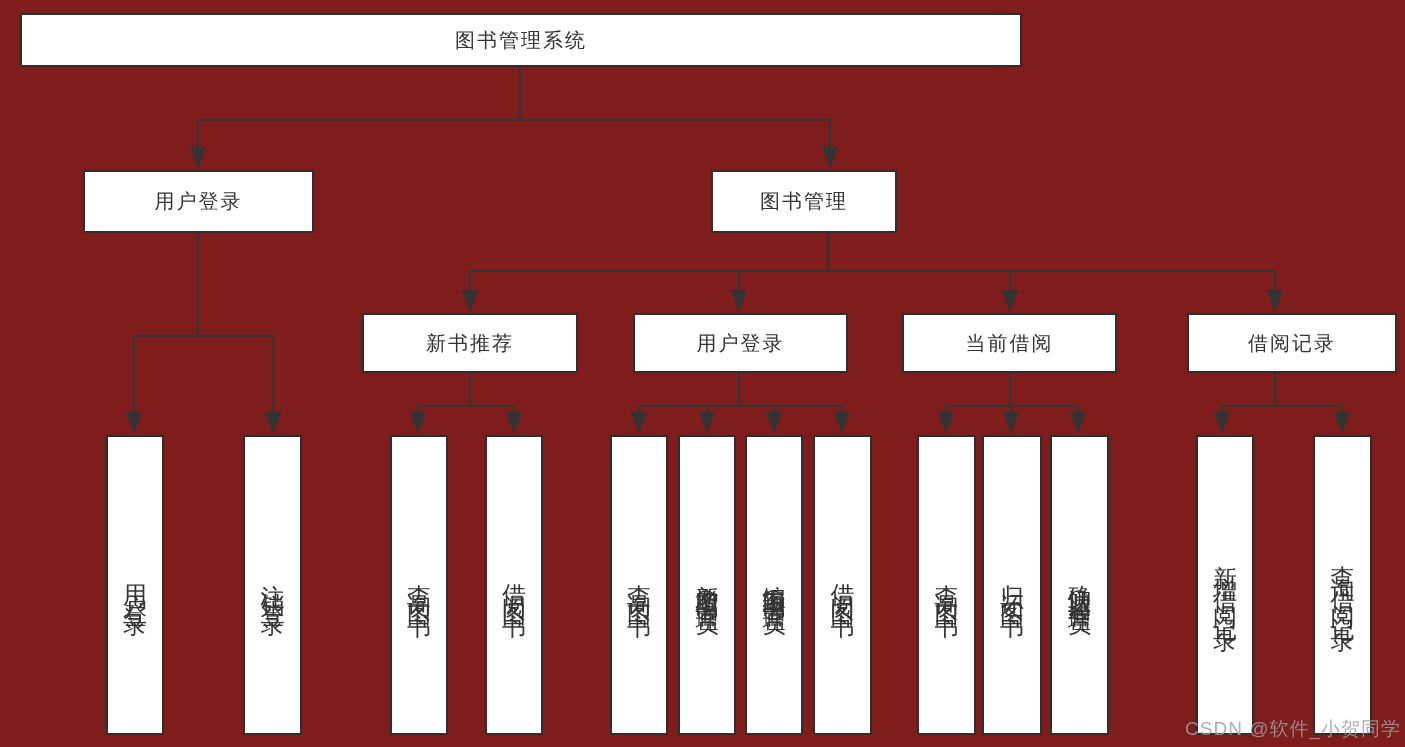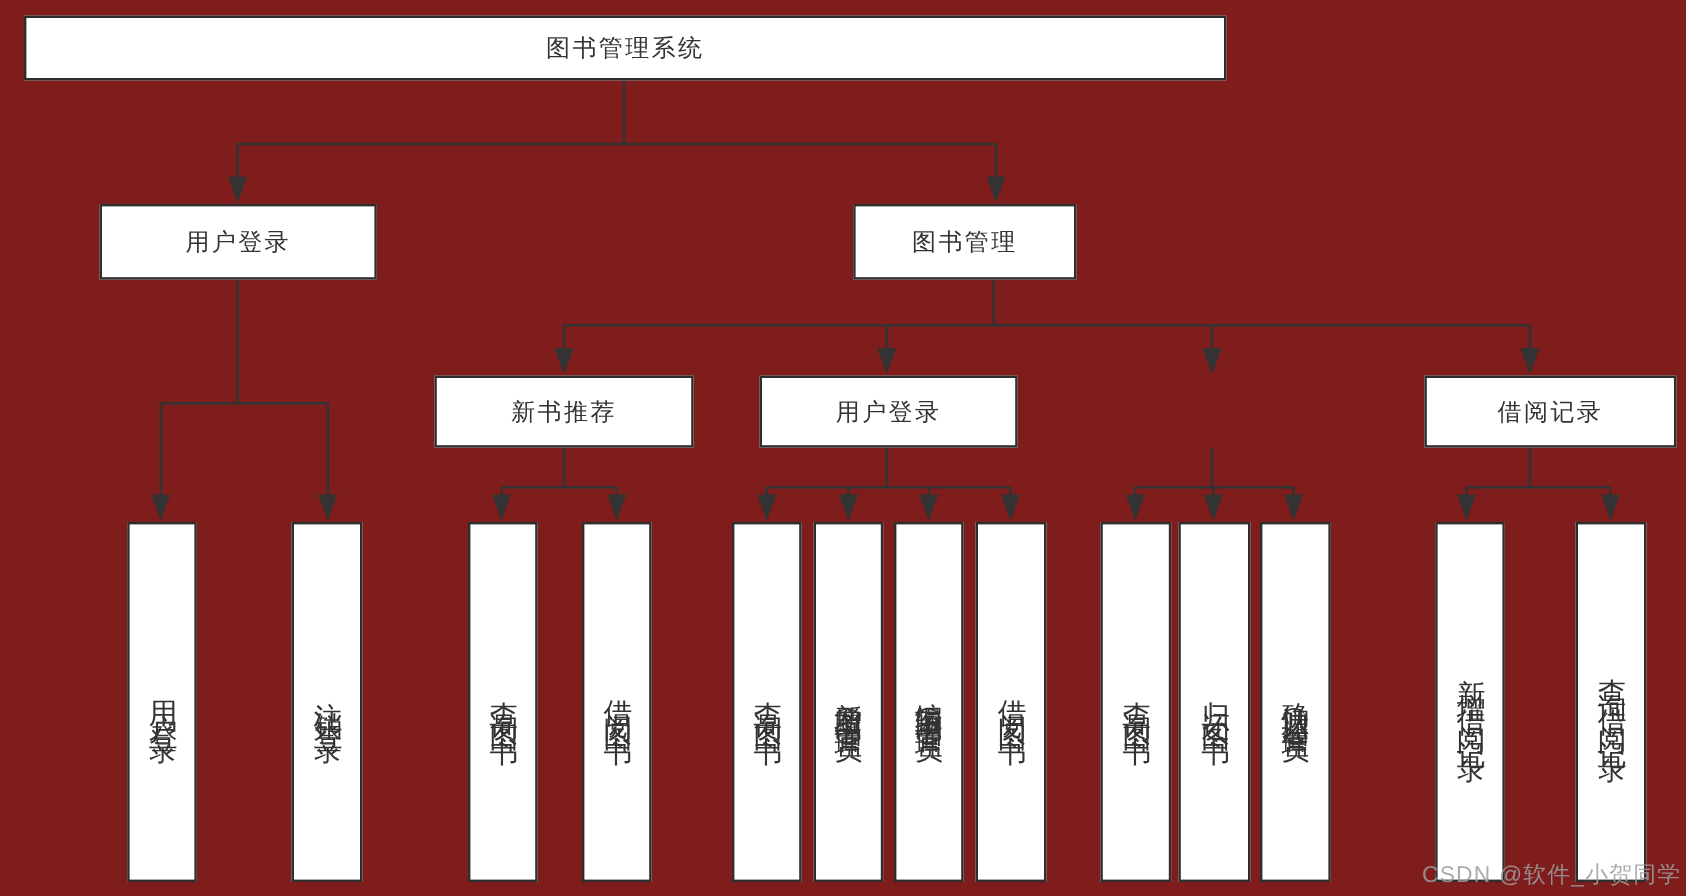--- a/index.html
+++ b/index.html
@@ -163,20 +163,23 @@
   <div class="node b-book">
     <span class="hlabel">图书管理</span>
   </div>
 
   <div class="node g-new">
     <span class="hlabel">新书推荐</span>
   </div>
   <div class="node g-borrow">
     <span class="hlabel">用户登录</span>
   </div>
+  <div class="node g-cur">
+    <span class="hlabel">当前借阅</span>
+  </div>
   <div class="node g-rec">
     <span class="hlabel">借阅记录</span>
   </div>
 
   <div class="node leaf l-a0">
     <span class="vtext">用户登录</span>
   </div>
   <div class="node leaf l-a1">
     <span class="vtext">注销登录</span>
   </div>

